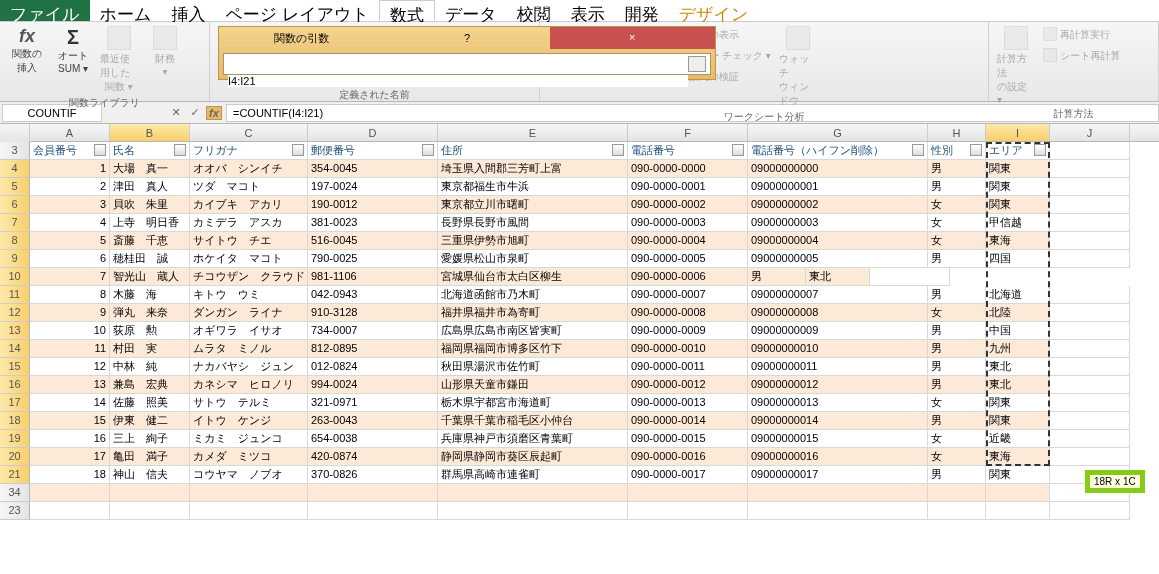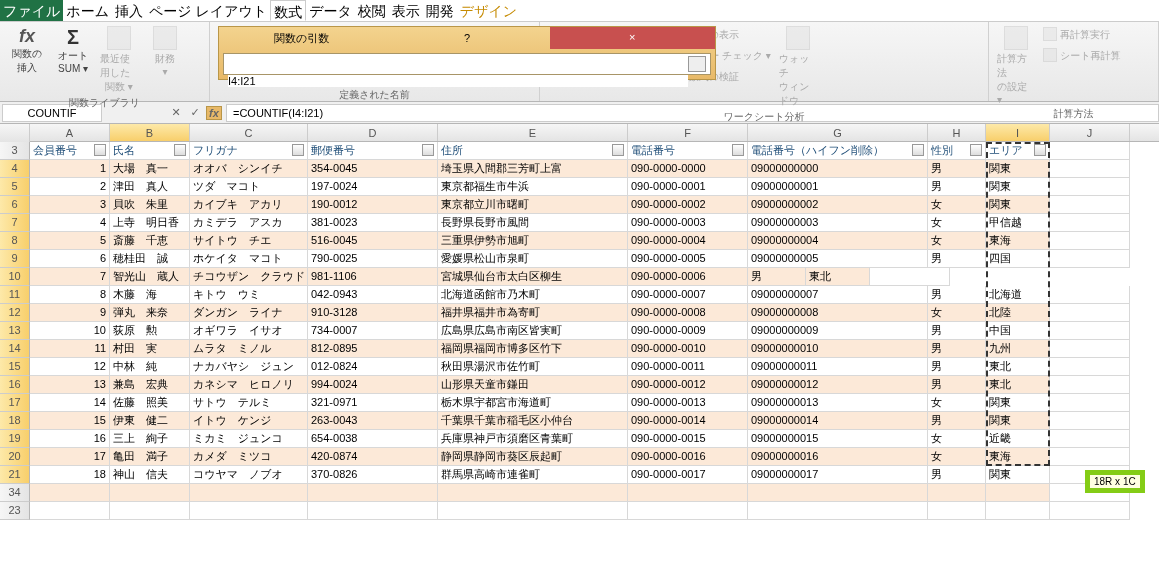--- a/index.html
+++ b/index.html
@@ -1,20 +1,20 @@
 <!DOCTYPE html>
 <html><head>
 <meta charset="utf-8">
 <style>
 * { box-sizing: border-box; margin: 0; padding: 0; font-family: "Meiryo UI", "MS PGothic", sans-serif; }
 body { background: #fff; font-size: 11px; overflow: hidden; }
 
 
 .tabs { display: flex; background: #fff; height: 22px; border-bottom: 1px solid #ccc; }
-.tab { padding: 3px 3px; font-size: 14px; cursor: pointer; }
+.tab { padding: 3px 10px; font-size: 17px; cursor: pointer; }
 .tab.file { background: #207245; color: #fff; }
 .tab.active { background: #fff; border: 1px solid #ccc; border-bottom: 1px solid #fff; }
 
 
 .ribbon { display: flex; background: linear-gradient(#f6f6f6,#e8e8e8); height: 80px; border-bottom: 1px solid #b6b6b6; position: relative; }
 .rgroup { display: flex; flex-direction: column; padding: 2px 6px; border-right: 1px solid #d0d0d0; }
 .rgroup .items { display: flex; flex: 1; align-items: flex-start; gap: 4px; }
 .rgroup .lbl { text-align: center; font-size: 10px; color: #666; height: 14px; }
 .rbtn { display: flex; flex-direction: column; align-items: center; width: 42px; padding: 2px; font-size: 10px; color: #444; }
 .rbtn .ico { width: 24px; height: 24px; background: #ddd; border: 1px solid #bbb; margin-bottom: 2px; }

